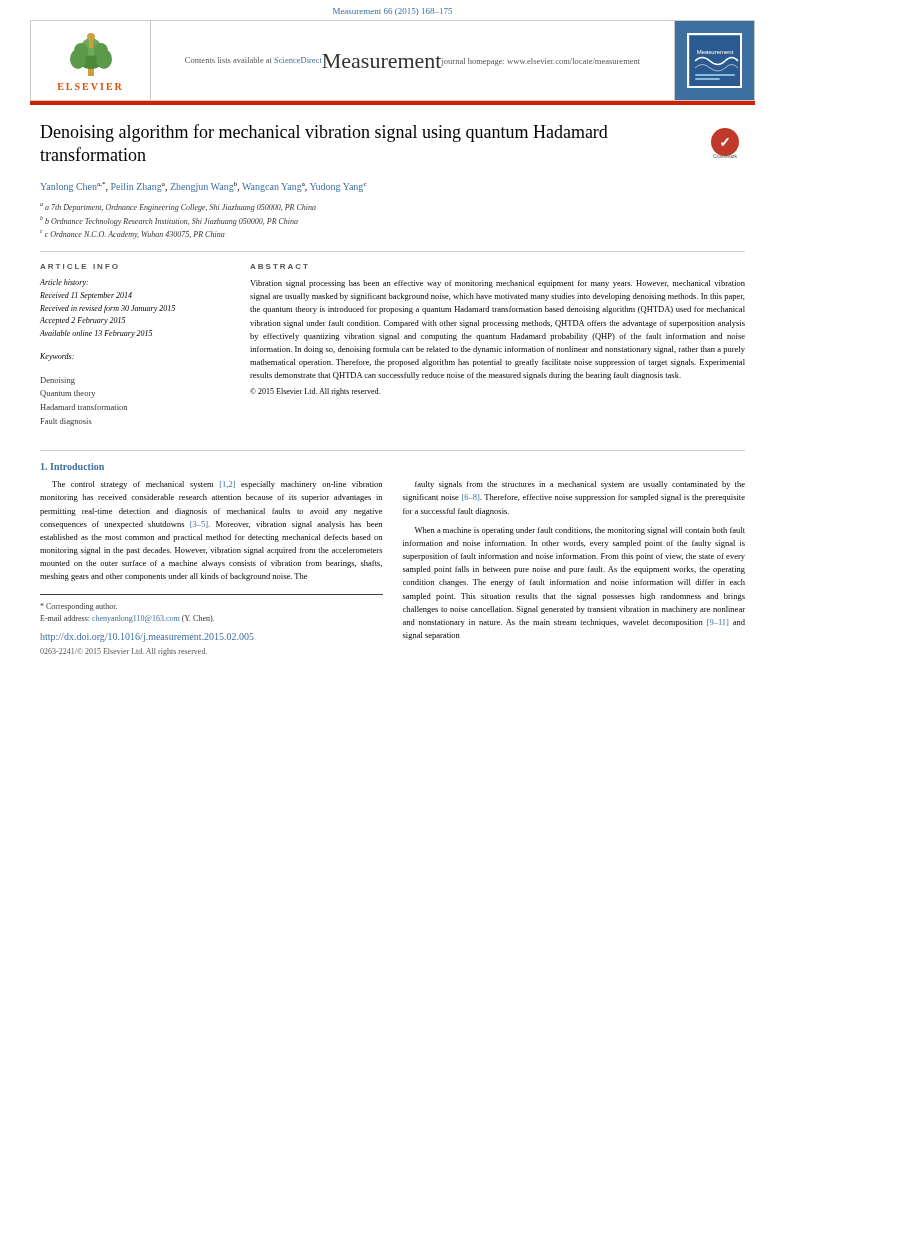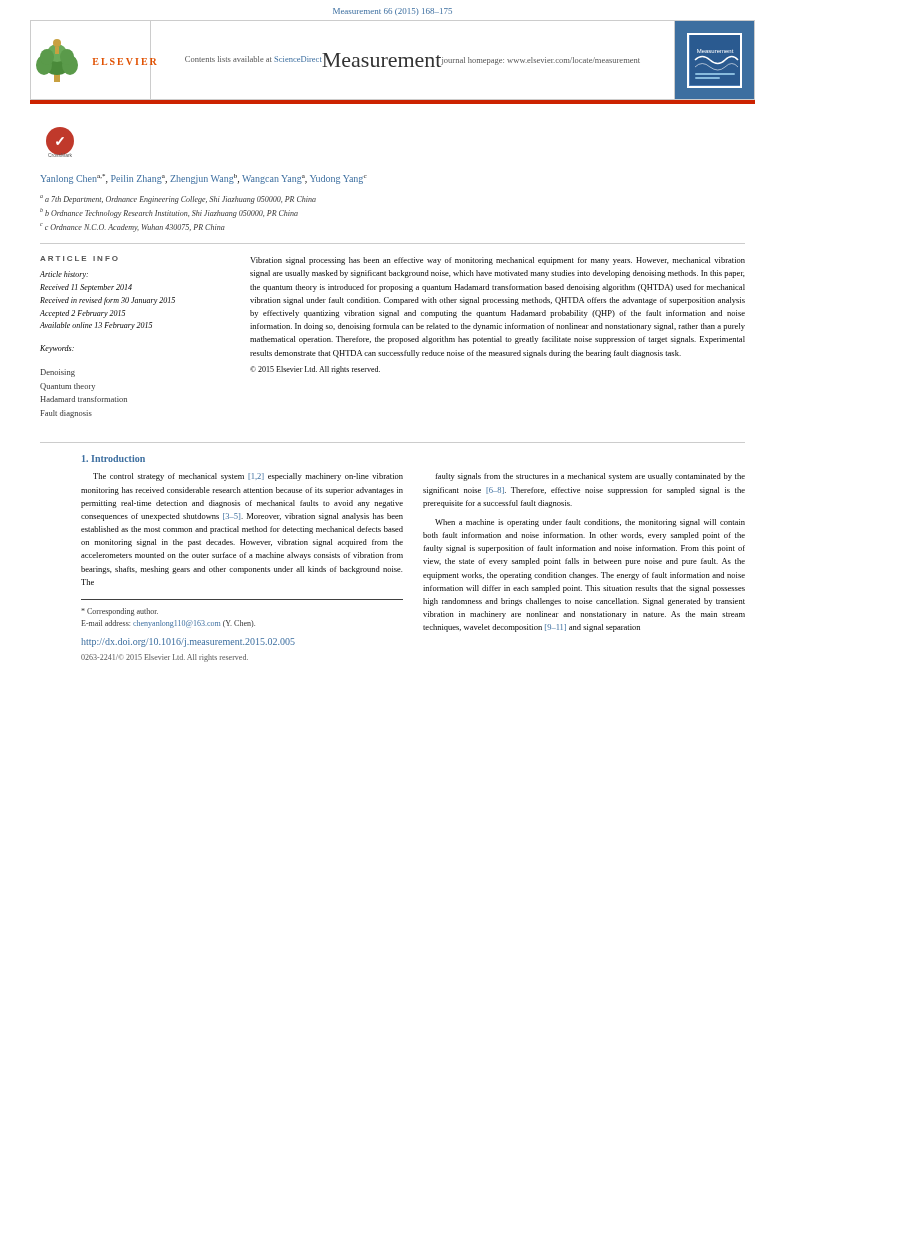--- a/index.html
+++ b/index.html
@@ -42,21 +42,21 @@
       min-width: 120px;
       border-right: 1px solid #ccc;
       display: flex;
       align-items: center;
       justify-content: center;
       padding: 8px;
     }
 
     .elsevier-logo {
       display: flex;
-      flex-direction: row;
+      flex-direction: column;
       align-items: center;
     }
 
     .elsevier-logo .logo-text {
       font-size: 10px;
       font-weight: bold;
       color: #e05000;
       letter-spacing: 2px;
       margin-top: 2px;
     }
@@ -242,21 +242,20 @@
 
     .abstract-text .copyright {
       text-align: left;
       font-size: 8px;
       margin-top: 4px;
     }
 
     
     .body-section {
       margin-top: 10px;
-      margin-left: 41px;
     }
 
     
     .body-two-col {
       display: flex;
       gap: 20px;
     }
 
     .body-col {
       flex: 1;
@@ -375,20 +374,21 @@
         </svg>
       </div>
     </div>
   </div>
 
   <div class="red-line"></div>
 
   <div class="main-content">
 
     <div class="article-title-section">
+      <h1 class="article-title">Denoising algorithm for mechanical vibration signal using quantum Hadamard transformation</h1>
       <div class="crossmark-badge">
         <svg width="40" height="35" viewBox="0 0 40 35">
           <circle cx="20" cy="16" r="14" fill="#c0392b"></circle>
           <text x="20" y="21" text-anchor="middle" font-size="14" fill="white" font-weight="bold">✓</text>
           <text x="20" y="32" text-anchor="middle" font-size="5" fill="#555" font-family="Arial">CrossMark</text>
         </svg>
       </div>
     </div>
 
     <div class="authors-line">
@@ -421,20 +421,21 @@
         <div class="keywords-section">
           <div class="article-history">Keywords:</div>
           <div class="keyword-item">Denoising</div>
           <div class="keyword-item">Quantum theory</div>
           <div class="keyword-item">Hadamard transformation</div>
           <div class="keyword-item">Fault diagnosis</div>
         </div>
       </div>
 
       <div class="col-right">
+        <div class="section-heading">ABSTRACT</div>
         <div class="abstract-text">
           <span>Vibration signal processing has been an effective way of monitoring mechanical equipment for many years. However, mechanical vibration signal are usually masked by significant background noise, which have motivated many studies into developing denoising methods. In this paper, the quantum theory is introduced for proposing a quantum Hadamard transformation based denoising algorithm (QHTDA) used for mechanical vibration signal under fault condition. Compared with other signal processing methods, QHTDA offers the advantage of superposition analysis by effectively quantizing vibration signal and computing the quantum Hadamard probability (QHP) of the fault information and noise information. In doing so, denoising formula can be related to the dynamic information of nonlinear and nonstationary signal, rather than a purely mathematical operation. Therefore, the proposed algorithm has potential to greatly facilitate noise suppression of target signals. Experimental results demonstrate that QHTDA can successfully reduce noise of the measured signals during the bearing fault diagnosis task.</span>
           <div class="copyright">© 2015 Elsevier Ltd. All rights reserved.</div>
         </div>
       </div>
     </div>
 
     <hr class="thin-line">
 
     <div class="body-section">

